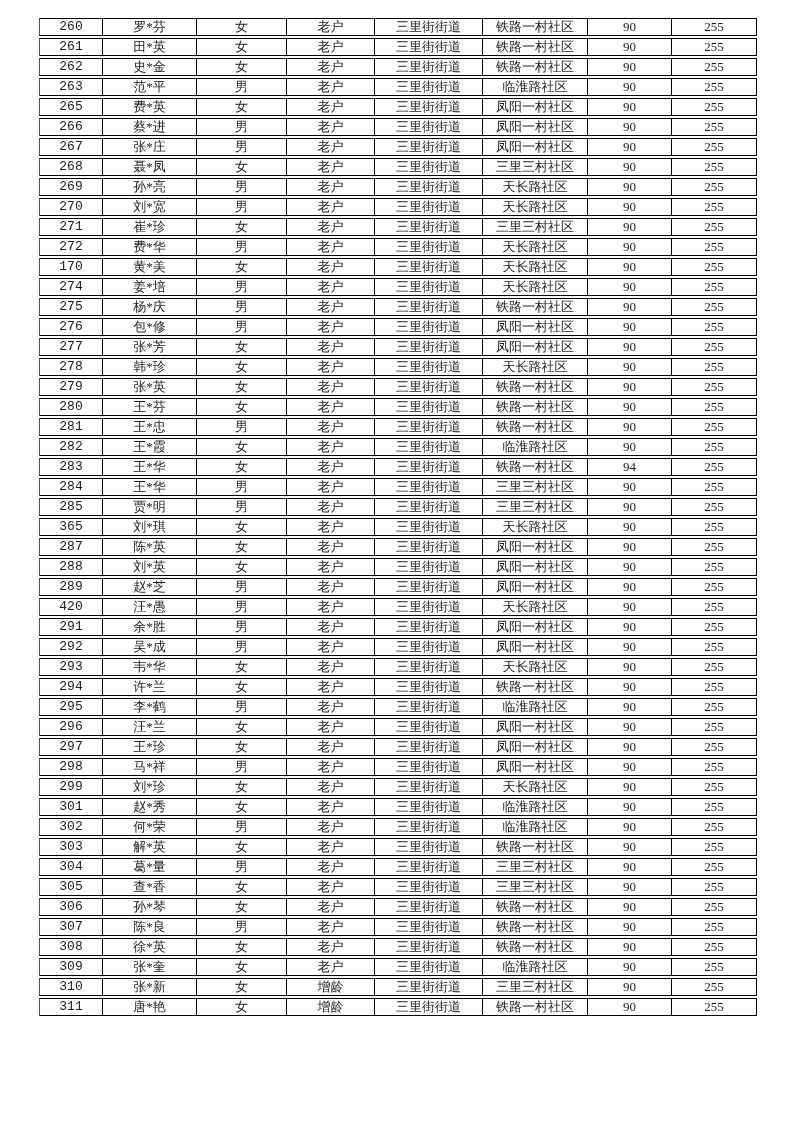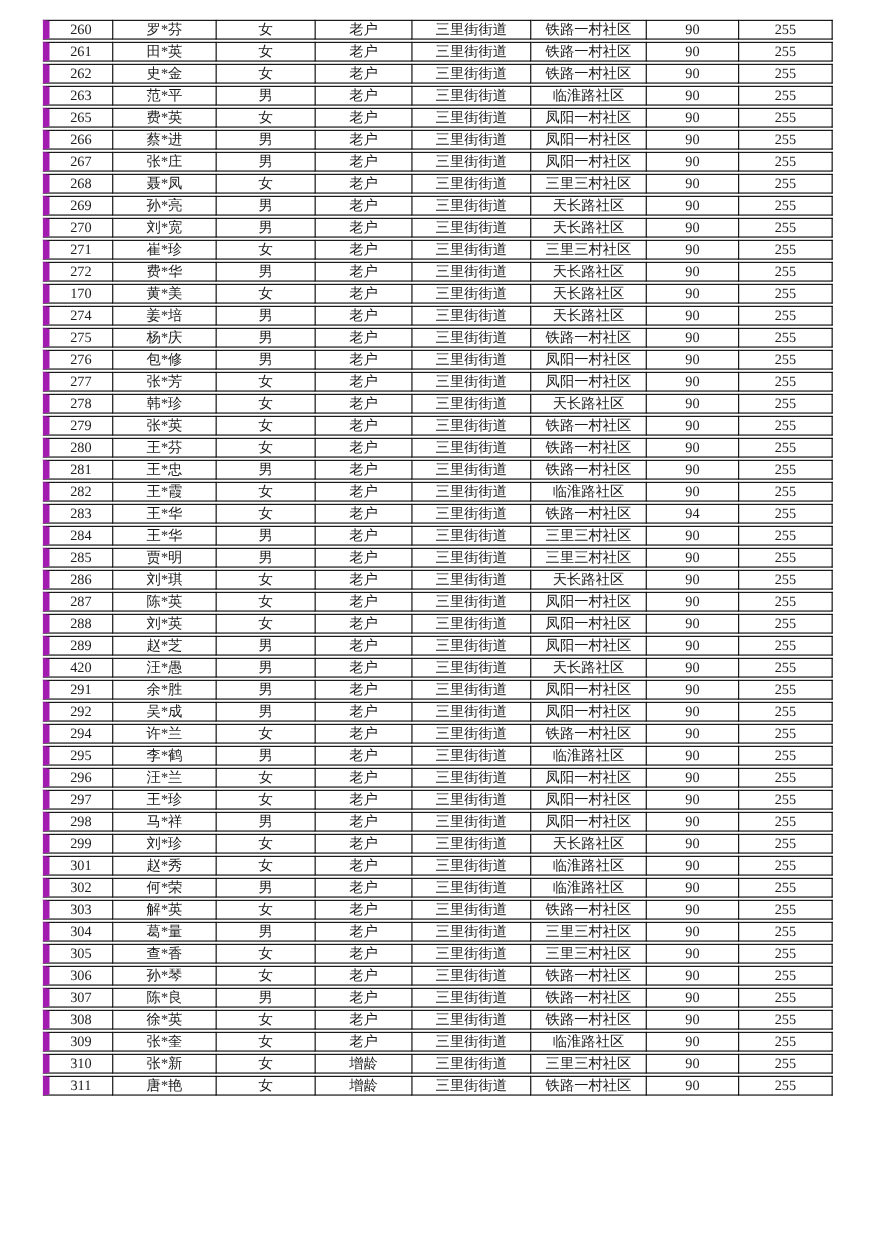--- a/index.html
+++ b/index.html
@@ -34,21 +34,22 @@
     text-align: center;
     vertical-align: middle;
     white-space: nowrap;
     overflow: hidden;
     border-top: 1px solid #000000;
     border-bottom: 1px solid #000000;
     border-right: 1px solid #000000;
     line-height: 16px;
   }
   table.records td:first-child {
-    border-left: 6px solid #a21caf;
+    border-left: 1px solid #a21caf;
+    font-family: Liberation Mono, monospace;
   }
   col.c-serial    { width: 64px; }
   col.c-name      { width: 94px; }
   col.c-gender    { width: 90px; }
   col.c-type      { width: 88px; }
   col.c-street    { width: 108px; }
   col.c-community { width: 105px; }
   col.c-value1    { width: 84px; }
   col.c-value2    { width: 85px; }
 </style>
@@ -312,21 +313,21 @@
           <td>285</td>
           <td>贾*明</td>
           <td>男</td>
           <td>老户</td>
           <td>三里街街道</td>
           <td>三里三村社区</td>
           <td>90</td>
           <td>255</td>
         </tr>
         <tr>
-          <td>286</td>
+          <td>365</td>
           <td>刘*琪</td>
           <td>女</td>
           <td>老户</td>
           <td>三里街街道</td>
           <td>天长路社区</td>
           <td>90</td>
           <td>255</td>
         </tr>
         <tr>
           <td>287</td>
@@ -378,20 +379,30 @@
           <td>90</td>
           <td>255</td>
         </tr>
         <tr>
           <td>292</td>
           <td>吴*成</td>
           <td>男</td>
           <td>老户</td>
           <td>三里街街道</td>
           <td>凤阳一村社区</td>
+          <td>90</td>
+          <td>255</td>
+        </tr>
+        <tr>
+          <td>293</td>
+          <td>韦*华</td>
+          <td>女</td>
+          <td>老户</td>
+          <td>三里街街道</td>
+          <td>天长路社区</td>
           <td>90</td>
           <td>255</td>
         </tr>
         <tr>
           <td>294</td>
           <td>许*兰</td>
           <td>女</td>
           <td>老户</td>
           <td>三里街街道</td>
           <td>铁路一村社区</td>

